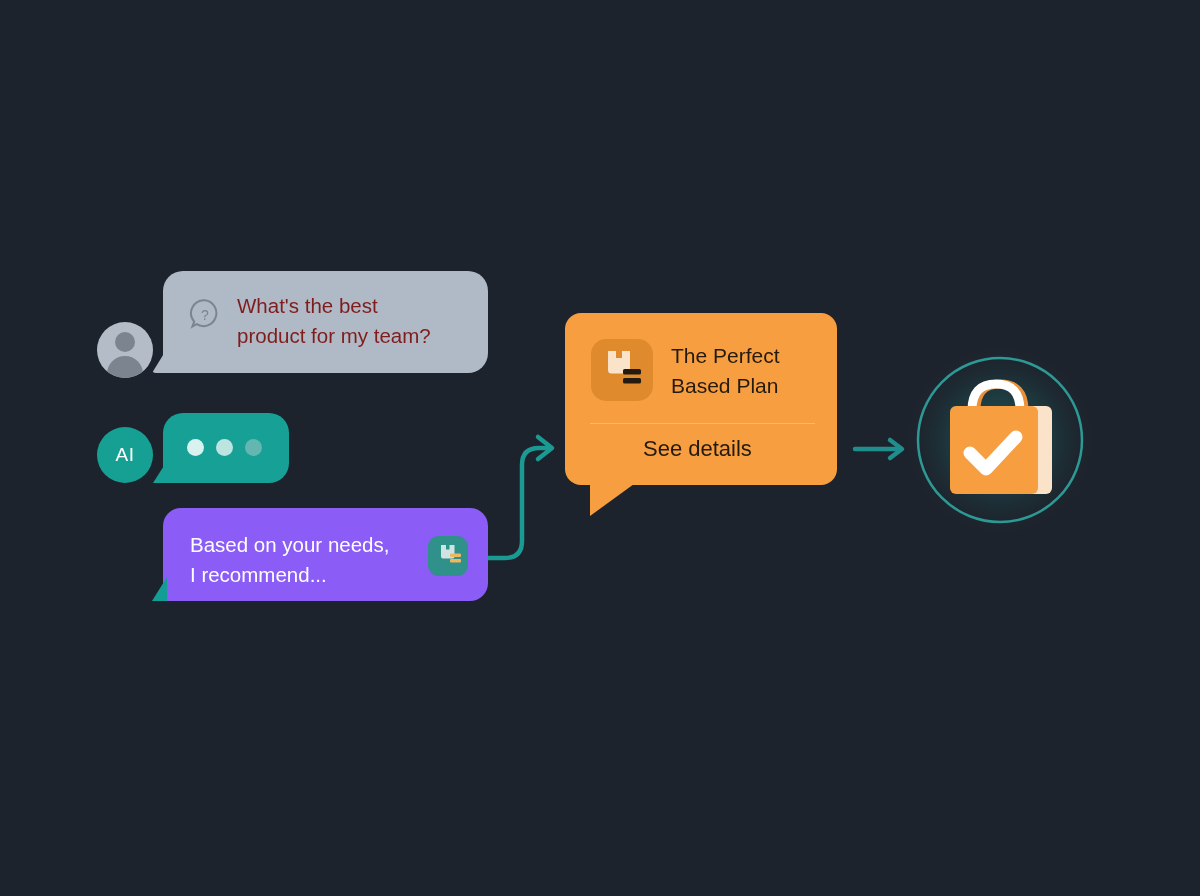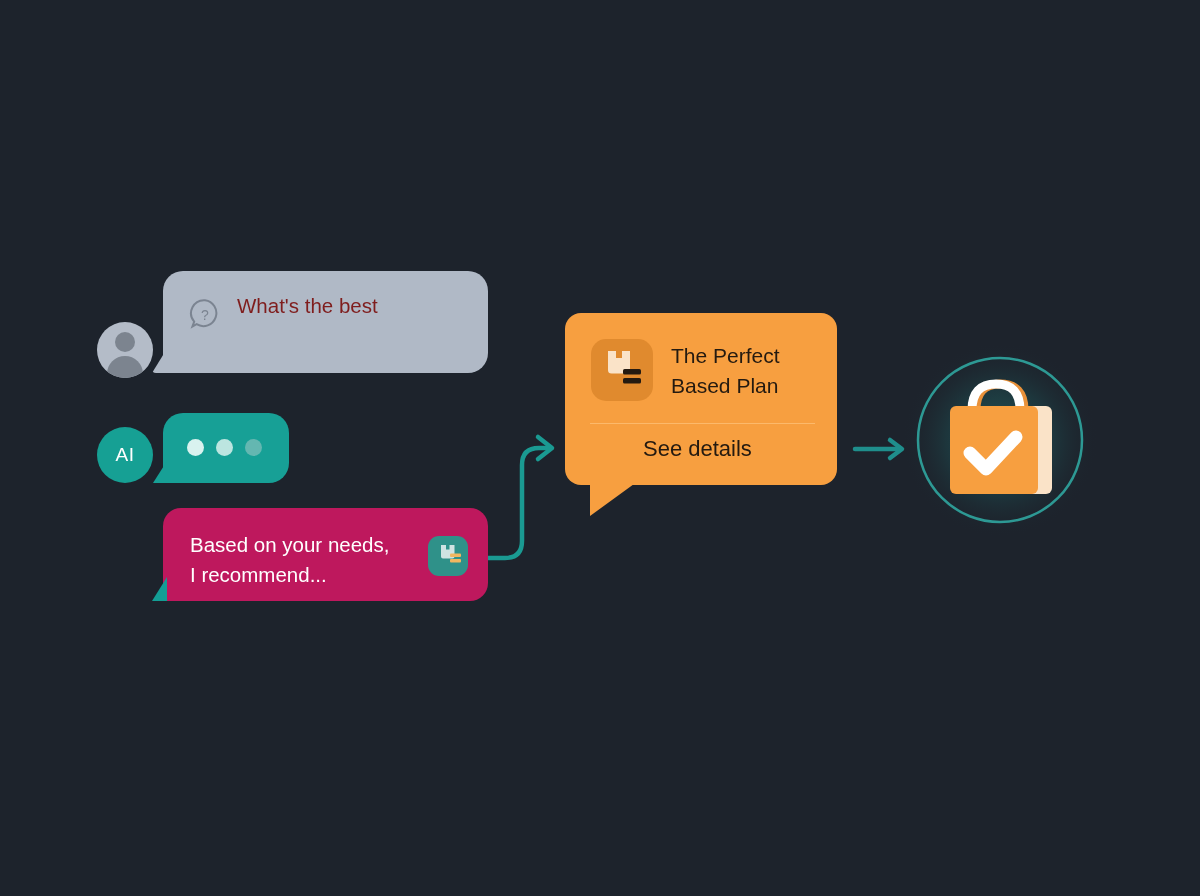--- a/index.html
+++ b/index.html
@@ -147,21 +147,21 @@
   .bubble-typing .dot.d2 { background: #bce5e0; }
   .bubble-typing .dot.d3 { background: #64b7b1; }
 
   
   .bubble-rec {
     position: absolute;
     left: 163px;
     top: 508px;
     width: 325px;
     height: 93px;
-    background: #be185d;
+    background: #8b5cf6;
     border-radius: 18px;
     border-bottom-left-radius: 4px;
   }
   .bubble-rec::after {
     content: "";
     position: absolute;
     left: -11px;
     bottom: 0;
     width: 0;
     height: 0;
@@ -290,20 +290,21 @@
     <div class="body"></div>
   </div>
 
   <div class="bubble-user">
     <svg class="q-icon" viewBox="0 0 34 34">
       <path d="M17 3.2 A13 13 0 1 1 8.6 27.2 L4.4 29.6 L6.2 24.6 A13 13 0 0 1 17 3.2 Z" fill="none" stroke="#7b8491" stroke-width="2"></path>
       <text x="17" y="22.5" text-anchor="middle" fill="#7b8491" font-family="Liberation Sans, sans-serif" font-size="14">?</text>
     </svg>
     <div class="q-text">
       <div>What's the best</div>
+      <div>product for my team?</div>
     </div>
   </div>
 
   <div class="avatar-ai">
     <span>AI</span>
   </div>
 
   <div class="bubble-typing">
     <div class="dots">
       <span class="dot d1"></span>

